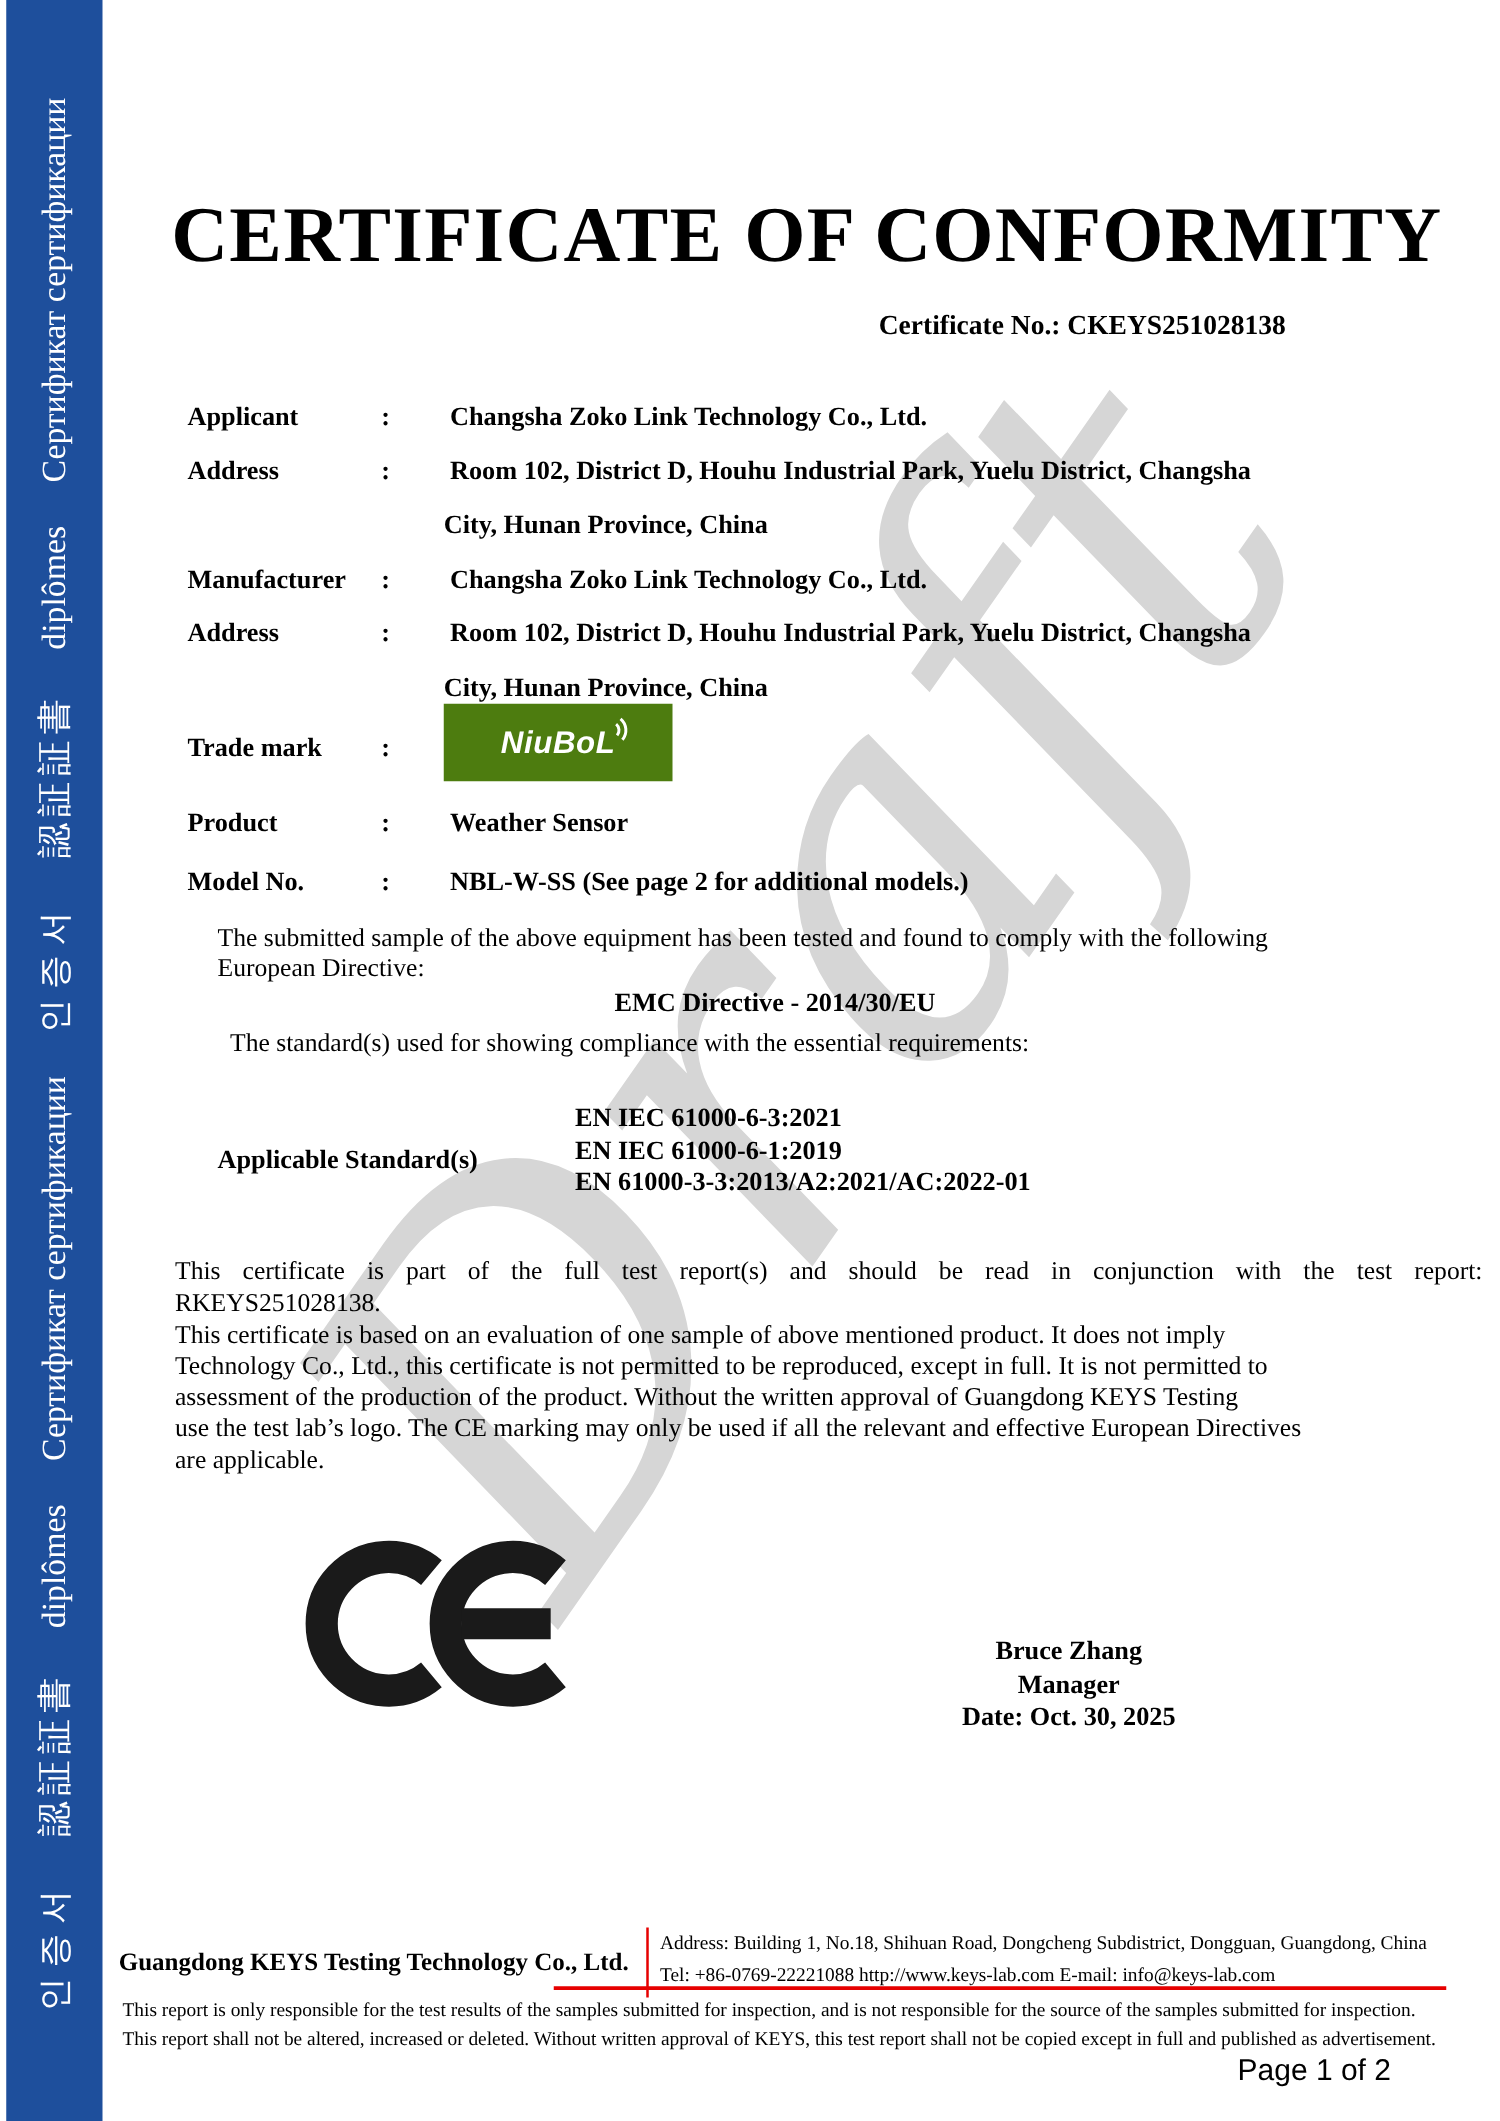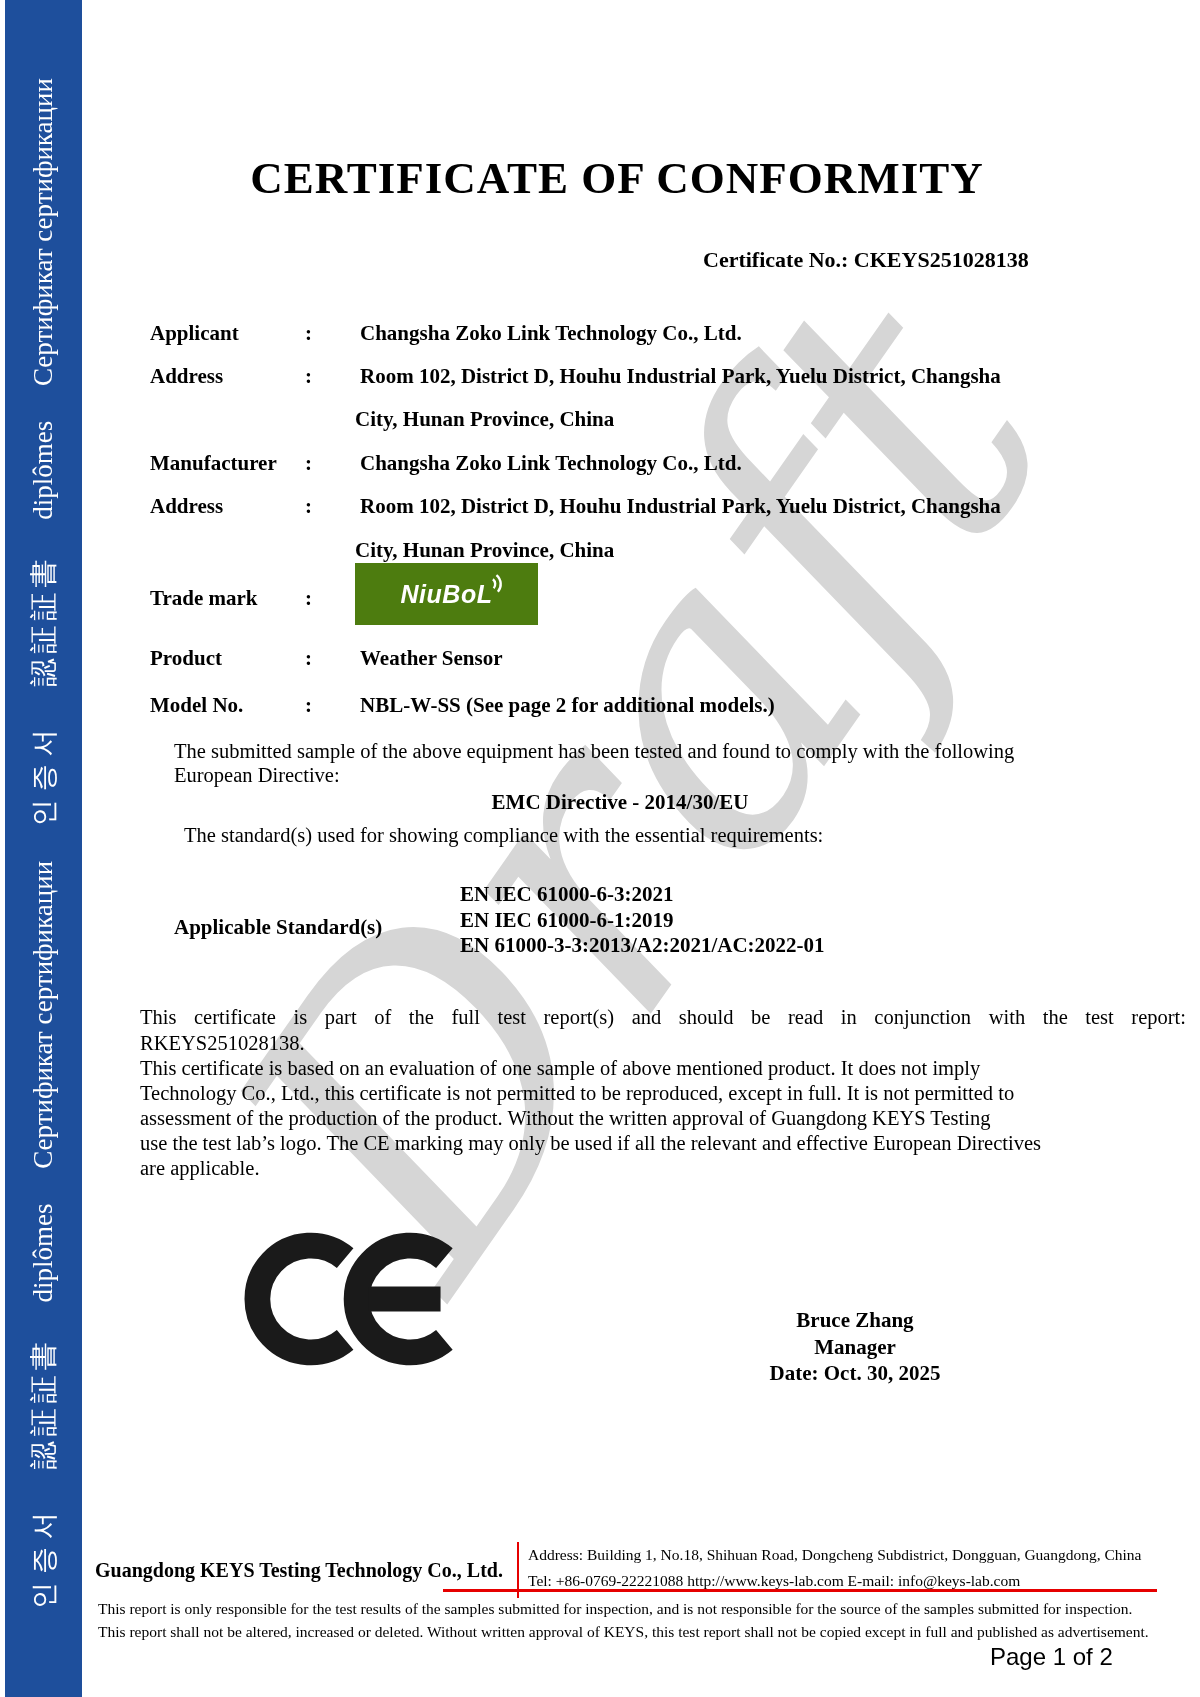--- a/index.html
+++ b/index.html
@@ -23,21 +23,21 @@
   .watermark{
     position:absolute; left:150px; top:610px; width:880px; height:500px;
     font-family:"DejaVu Serif", serif; font-style:italic;
     font-size:400px; line-height:500px; text-align:center;
     color:#d6d6d6; transform:rotate(-55deg); z-index:0; user-select:none;
   }
   
   .content{position:absolute; left:0; top:0; width:1200px; height:1697px; z-index:1;}
   .title{
     position:absolute; top:152px; left:137px; width:960px; text-align:center;
-    font-size:45px; font-weight:bold; letter-spacing:1px; white-space:nowrap;
+    font-size:63px; font-weight:bold; letter-spacing:1px; white-space:nowrap;
   }
   .cert-no{position:absolute; top:247px; left:703px; font-size:22px; font-weight:bold; white-space:nowrap;}
   
   .frow{position:absolute; left:150px; display:flex; font-size:21px; font-weight:bold; white-space:nowrap;}
   .flabel{width:155px;}
   .fcolon{width:55px;}
   .fline2{position:absolute; left:355px; font-size:21px; font-weight:bold; white-space:nowrap;}
   .logo-box{
     position:absolute; left:355px; top:563px; width:183px; height:62px;
     background:#4d7c0f; display:flex; align-items:center; justify-content:center;

